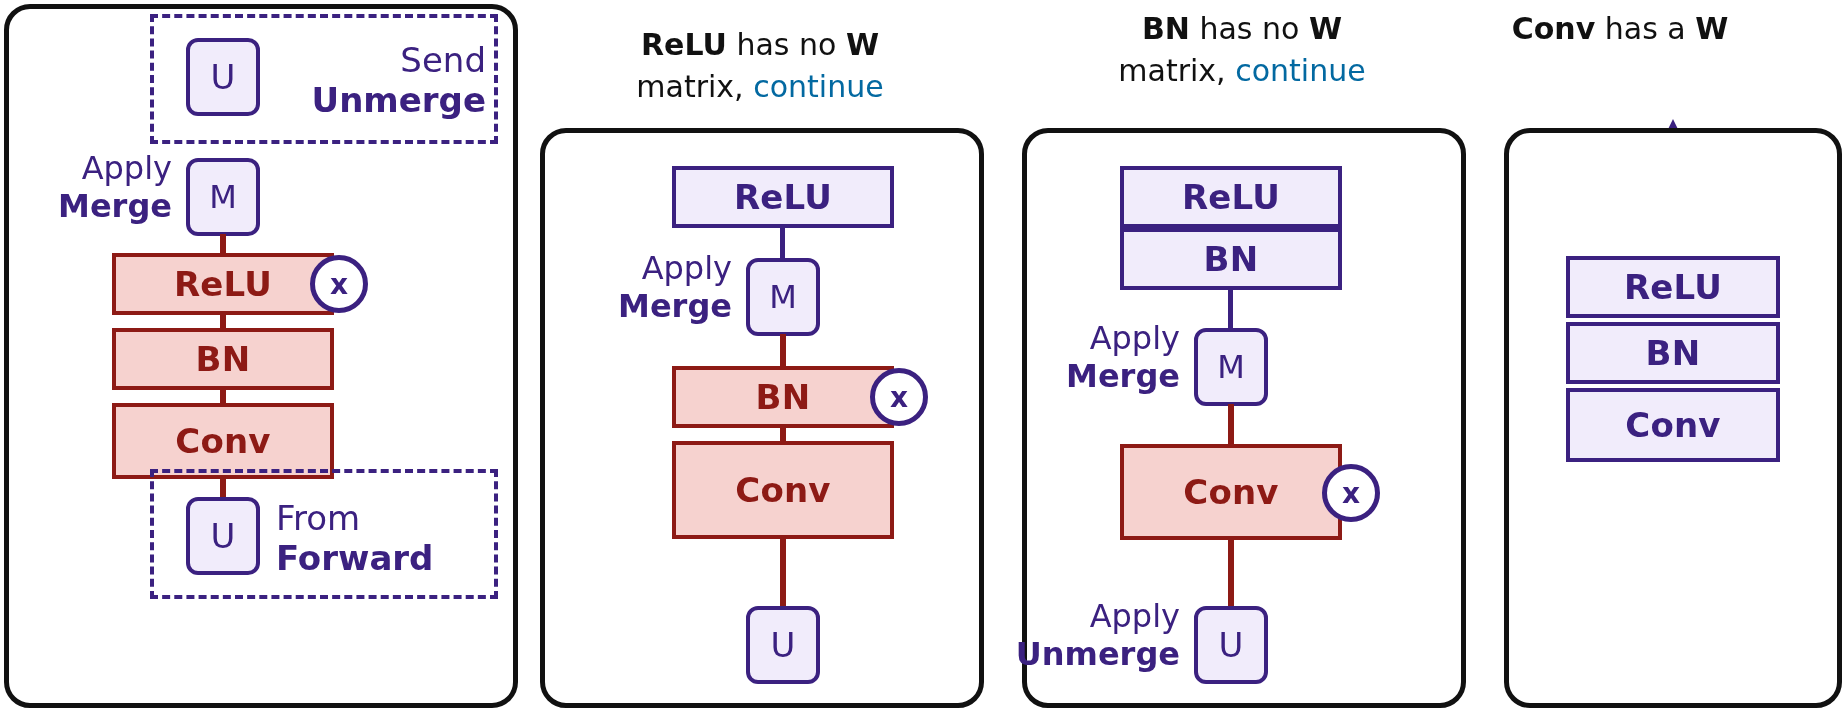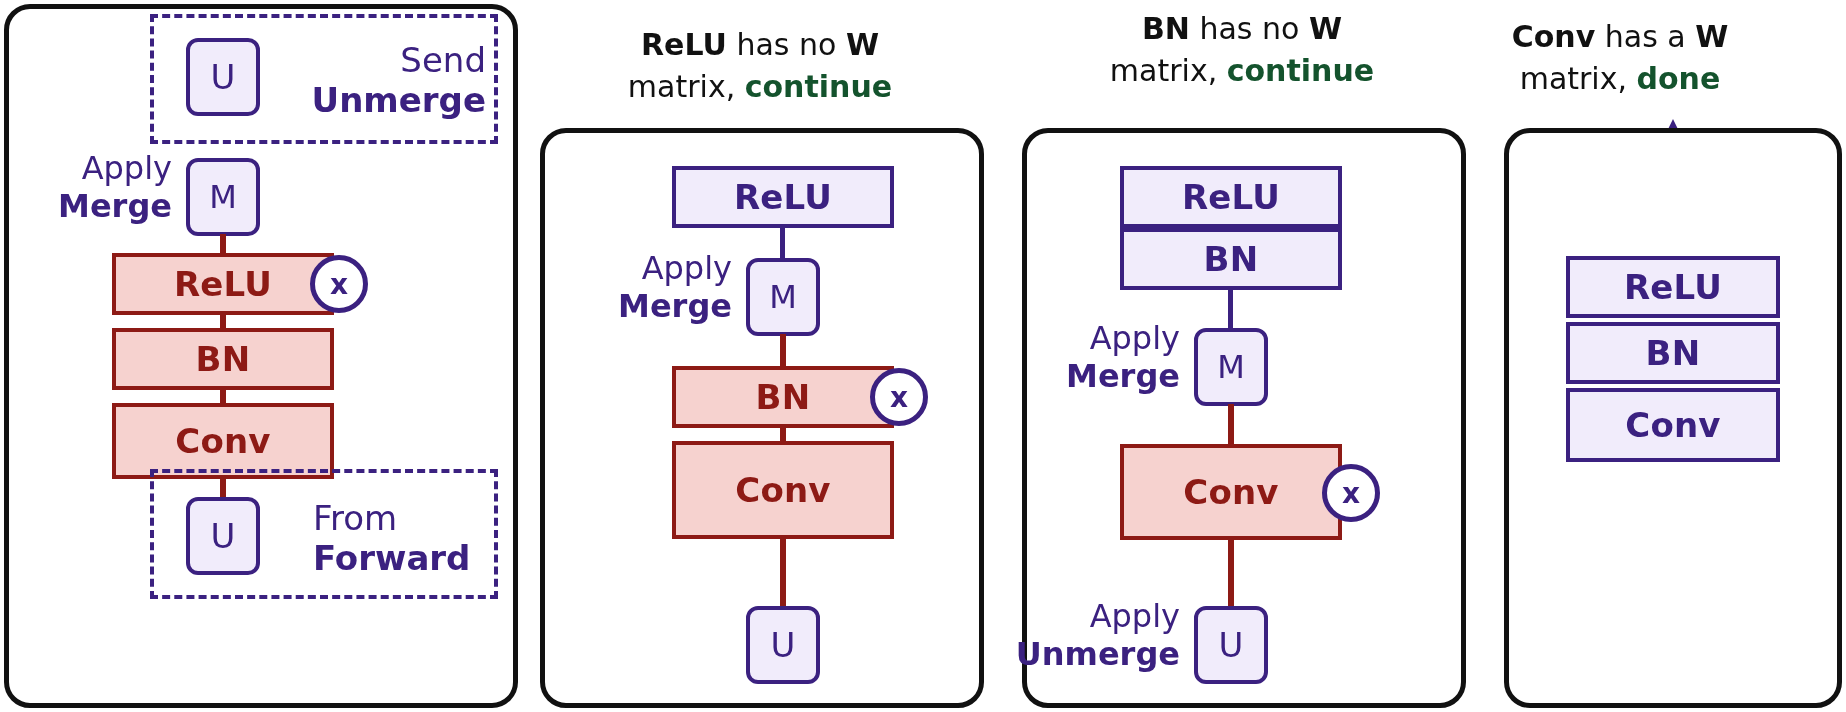--- a/index.html
+++ b/index.html
@@ -5,21 +5,21 @@
   html,body{margin:0;padding:0;background:#ffffff;}
   body{width:1846px;height:712px;font-family:"DejaVu Sans",sans-serif;overflow:hidden;}
   #root{position:relative;width:1846px;height:712px;}
 
   
   .panel{position:absolute;box-sizing:border-box;border:5px solid #111111;border-radius:26px;background:#ffffff;}
 
   .caption{position:absolute;text-align:center;color:#111111;
            font-size:30px;line-height:42px;font-family:"DejaVu Sans",sans-serif;}
   .caption b{font-weight:bold;color:#111111;}
-  .caption .accent{font-weight:bold;color:#14532d;text-align:right;}
+  .caption .accent{font-weight:normal;color:#0369a1;text-align:right;}
 
   
   .box{position:absolute;box-sizing:border-box;display:flex;align-items:center;
        justify-content:center;font-weight:bold;letter-spacing:.2px;}
 
   .box.red{background:#f6d2cf;border:4px solid #8d1a15;color:#8d1a15;}
   .box.purple{background:#f1ecfb;border:4px solid #3b2180;color:#3b2180;}
 
   .pill{position:absolute;box-sizing:border-box;border-radius:12px;
         background:#f1ecfb;border:4px solid #3b2180;color:#3b2180;
@@ -99,21 +99,21 @@
   <div class="box red" style="left:112px; top:403px; width:222px; height:76px; font-size:34px;">Conv</div>
 
   <div class="wire red" style="left:220px; top:477px; width:6px; height:56px;"></div>
 
   <div class="xcirc" style="left:310px; top:255px; width:58px; height:58px; font-size:28px;">x</div>
 
   <div class="dashbox" style="left:150px; top:469px; width:348px; height:130px;"></div>
 
   <div class="pill" style="left:186px; top:497px; width:74px; height:78px; font-size:34px;">U</div>
 
-  <div class="lab" style="left:276px; top:498px; width:222px; text-align:left; font-size:34px;margin-left:37px;">
+  <div class="lab" style="left:276px; top:498px; width:222px; text-align:left; font-size:34px;">
     <span class="l1">From</span>
     <span class="l2">Forward</span>
   </div>
 
   <div class="caption" style="left:540px; top:24px; width:440px;">
     <div>
       <b>ReLU</b><span> has no </span><b>W</b>
     </div>
     <div>
       <span>matrix, </span><span class="accent">continue</span>
@@ -179,27 +179,24 @@
 
   <div class="pill" style="left:1194px; top:606px; width:74px; height:78px; font-size:34px;">U</div>
 
   <div class="lab" style="left:1002px; top:598px; width:178px; font-size:32px;">
     <span class="l1">Apply</span>
     <span class="l2">Unmerge</span>
   </div>
 
   <div class="xcirc" style="left:1322px; top:464px; width:58px; height:58px; font-size:28px;">x</div>
 
-  <div class="caption" style="left:1400px; top:16px; width:440px;">
+  <div class="caption" style="left:1400px; top:8px; width:440px;">
     <div>
       <b>Conv</b><span> has a </span><b>W</b>
     </div>
-    <div>
-      <span>matrix, </span><span class="accent">done</span>
-    </div>
   </div>
 
   <div class="panel" style="left:1504px; top:128px; width:338px; height:580px;"></div>
 
   <div class="box purple" style="left:1566px; top:256px; width:214px; height:62px; font-size:34px;">ReLU</div>
 
   <div class="box purple" style="left:1566px; top:322px; width:214px; height:62px; font-size:34px;">BN</div>
 
   <div class="box purple" style="left:1566px; top:388px; width:214px; height:74px; font-size:34px;">Conv</div>
 

